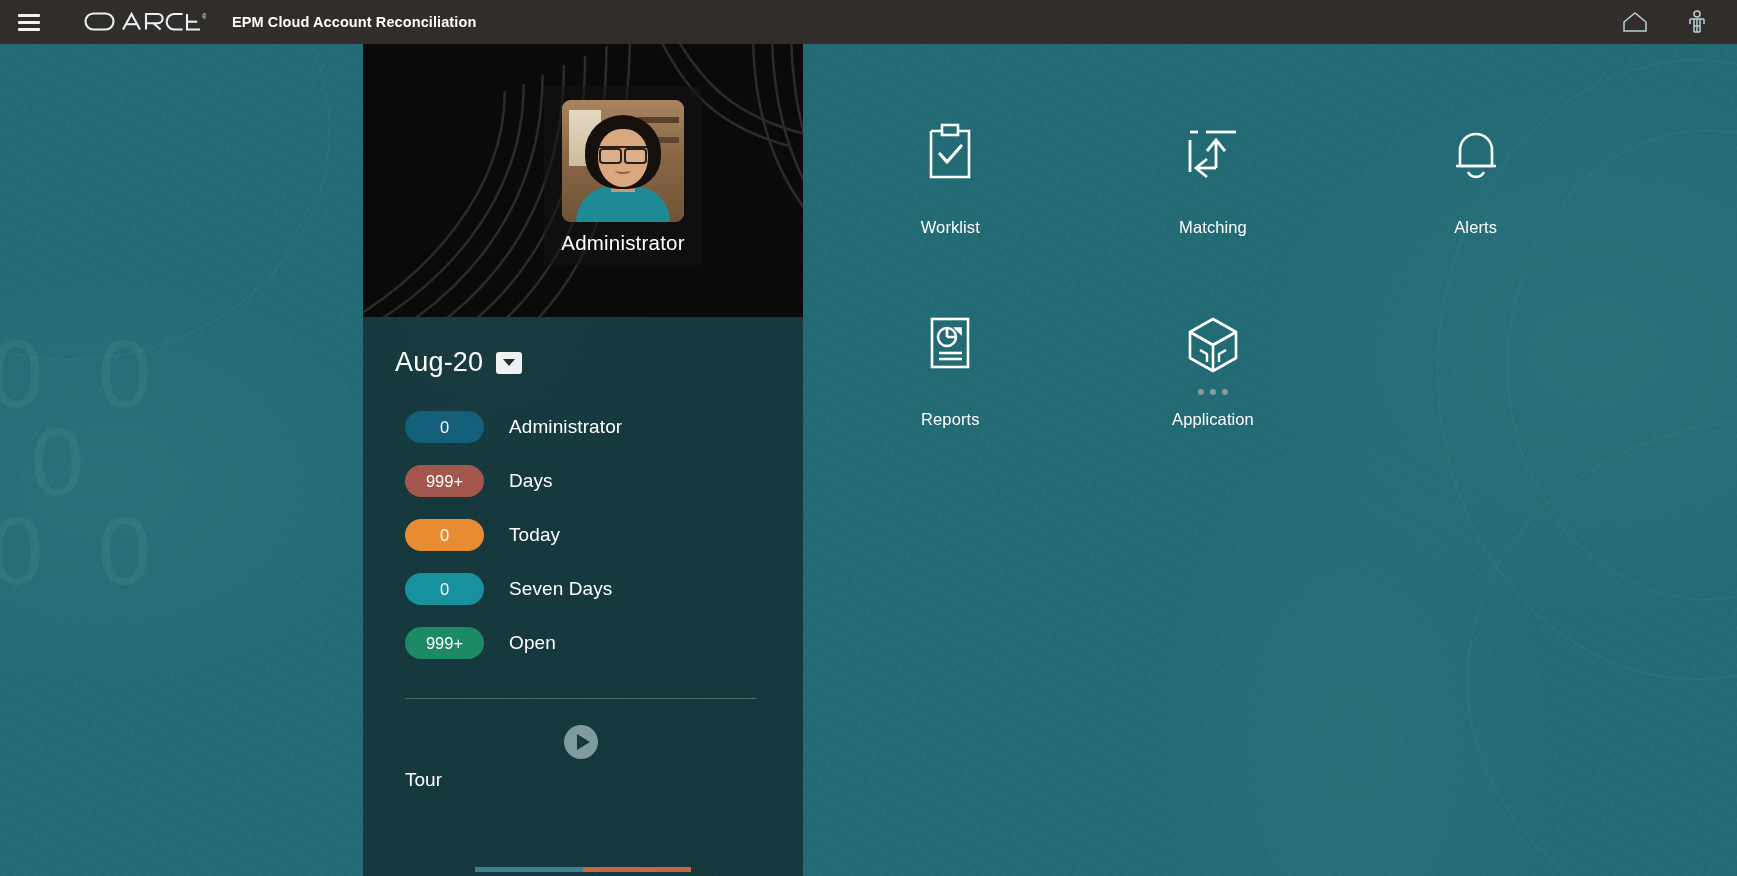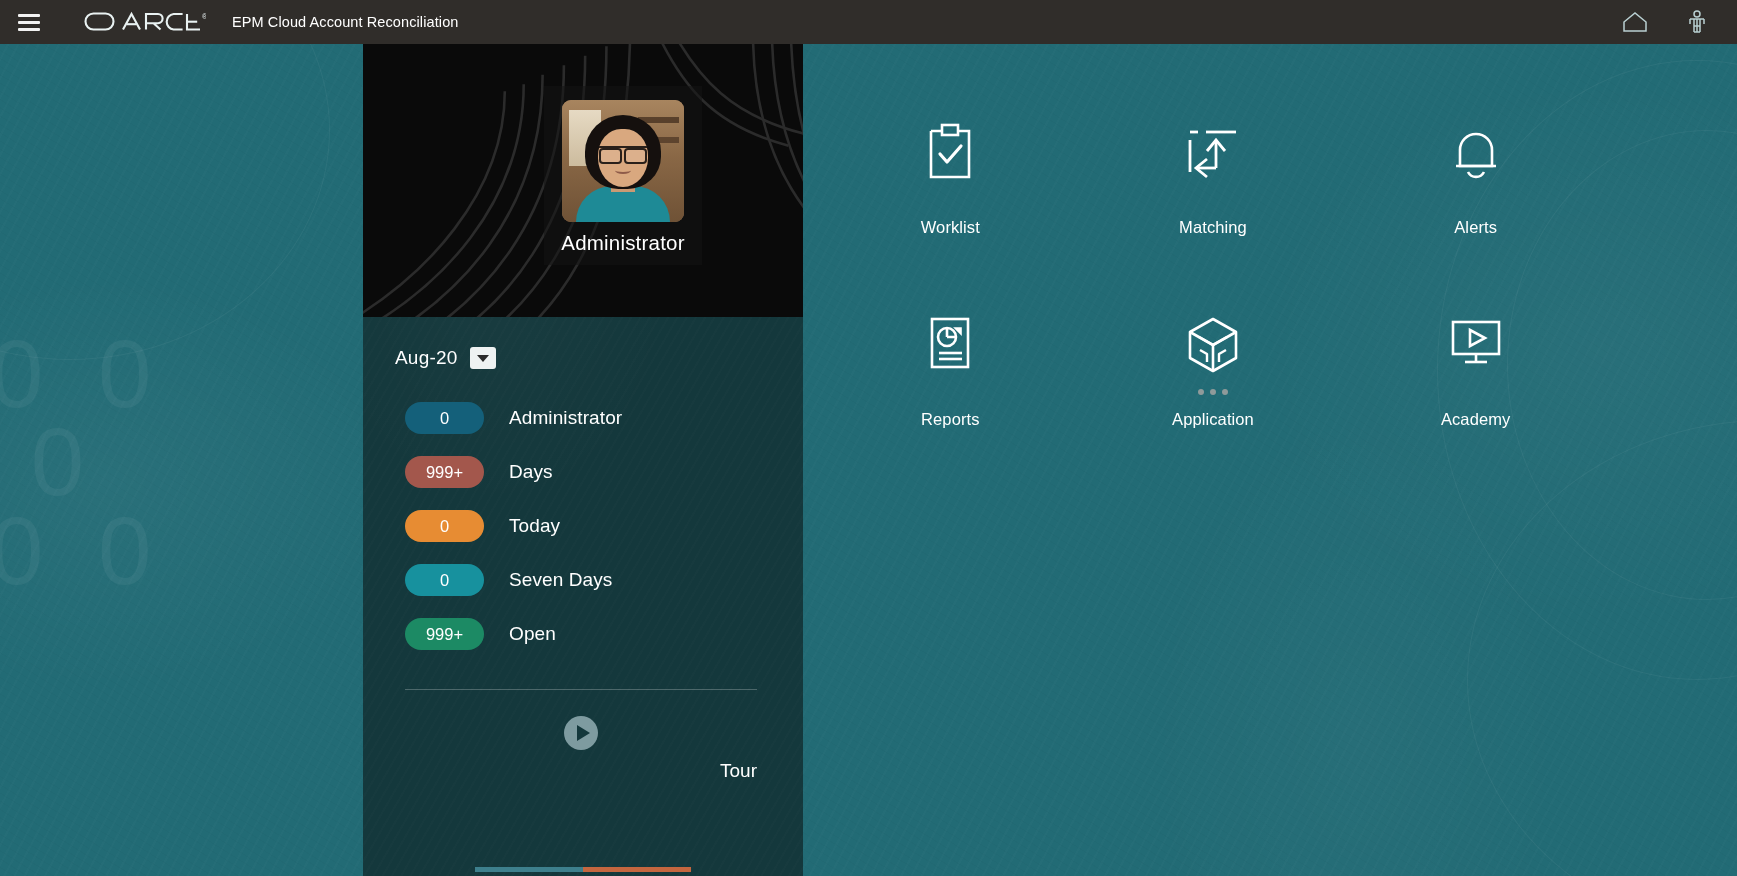--- a/index.html
+++ b/index.html
@@ -90,21 +90,21 @@
     line-height: 1;
     cursor: pointer;
     display: flex;
     align-items: center;
   }
   .oracle-logo svg { display: block; }
   .app-title {
     margin-left: 26px;
     color: #ffffff;
     font-size: 14.5px;
-    font-weight: normal;
+    font-weight: bold;
     letter-spacing: 0.1px;
   }
   .header-spacer { flex: 1 1 auto; }
   .header-icon {
     width: 40px; height: 40px;
     display: flex; align-items: center; justify-content: center;
     cursor: pointer;
     color: #bcd2d3;
   }
   .header-icon.home { margin-right: 22px; }
@@ -264,21 +264,21 @@
     padding: 30px 0 0 32px;
   }
   .period-row {
     display: flex;
     align-items: center;
     gap: 13px;
     margin-bottom: 22px;
   }
   .period-label {
     color: #ffffff;
-    font-size: 19px;
+    font-size: 27px;
     font-weight: 400;
     letter-spacing: 0.2px;
   }
   .period-caret {
     width: 26px; height: 22px;
     background: #eef2f2;
     border-radius: 3px;
     display: flex;
     align-items: center;
     justify-content: center;
@@ -324,21 +324,21 @@
     margin: 28px 32px 0 10px;
     height: 1px;
     background: rgba(255,255,255,0.24);
     width: 352px;
   }
 
   .tour-block {
     margin-top: 26px;
     width: 352px;
     margin-left: 10px;
-    text-align: right;
+    text-align: left;
     cursor: pointer;
   }
   .tour-icon {
     width: 34px; height: 34px;
     border-radius: 50%;
     background: #7e9ba0;
     margin: 0 auto;
     display: flex;
     align-items: center;
     justify-content: center;
@@ -681,34 +681,16 @@
         </div>
         <div class="tile-dots">
             <span></span>
             <span></span>
             <span></span>
           </div>
         <div class="tile-label">Application</div>
       </div>
 
 
-      <div class="tile">
-        <div class="tile-icon">
-          <svg width="58" height="54" viewBox="0 0 58 54" aria-hidden="true">
-            <g fill="none" stroke="#ffffff" stroke-width="2.6">
-              <rect x="6" y="4" width="46" height="32"></rect>
-              <path d="M23 12 L38 20 L23 28 Z"></path>
-              <path d="M29 36 L29 44"></path>
-              <path d="M18 44 L40 44"></path>
-            </g>
-          </svg>
-        </div>
-        <div class="tile-dots hidden">
-            <span></span>
-            <span></span>
-            <span></span>
-          </div>
-        <div class="tile-label">Academy</div>
-      </div>
 
     </div>
   </div>
 </div>
 
 </body></html>

